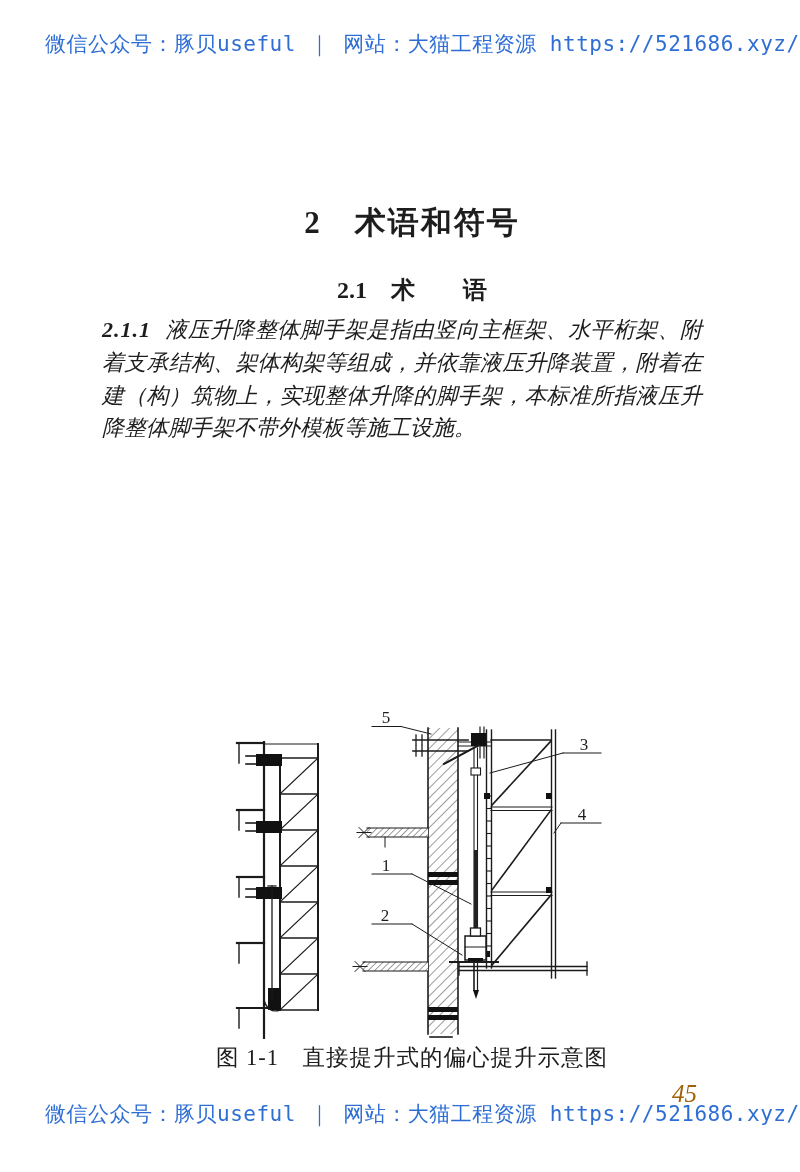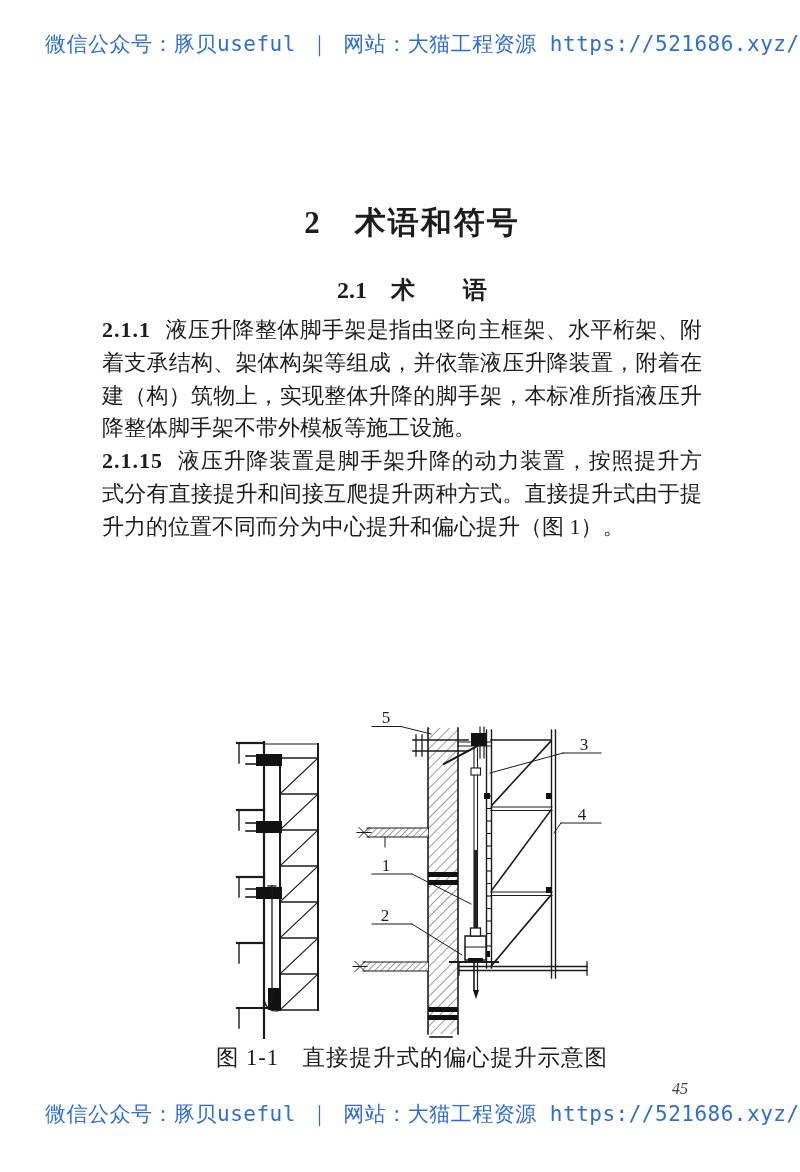--- a/index.html
+++ b/index.html
@@ -21,49 +21,48 @@
   }
   .section-title{
     position:absolute;top:274px;left:0;width:100%;text-align:center;
     font-size:24px;font-weight:bold;margin:0;
   }
   .body-text{
     position:absolute;top:314px;left:102px;width:600px;
   }
   .body-text p{
     margin:0;font-size:22px;line-height:32.8px;
-    text-align:justify;text-justify:inter-ideograph;
+    text-align:justify;text-justify:inter-ideograph;font-style:italic;
   }
   .body-text .num{font-weight:bold;padding-right:14px;letter-spacing:1px;}
   .figure-svg{position:absolute;left:180px;top:700px;}
   .figure-caption{
     position:absolute;top:1042px;left:0;width:100%;text-align:center;
     font-size:22.5px;font-weight:normal;margin:0;letter-spacing:1px;
   }
   .page-number{
     position:absolute;left:672px;top:1080px;
-    font-size:16px;font-style:italic;color:#404040;
+    font-size:25px;font-style:italic;color:#a16207;
     font-family:"Liberation Serif","DejaVu Serif",serif;
   }
   svg text{font-family:"Liberation Serif","DejaVu Serif",serif;font-size:17px;fill:#1d1d1d;}
 </style>
 </head>
 <body>
 
 <div class="page">
 
   <div class="watermark top">微信公众号：豚贝useful ｜ 网站：大猫工程资源 https://521686.xyz/</div>
 
   <h1 class="chapter-title">2　术语和符号</h1>
 
   <h2 class="section-title">2.1　术　　语</h2>
 
   <div class="body-text">
     <p><span class="num">2.1.1</span><span>液压升降整体脚手架是指由竖向主框架、水平桁架、附着支承结构、架体构架等组成，并依靠液压升降装置，附着在建（构）筑物上，实现整体升降的脚手架，本标准所指液压升降整体脚手架不带外模板等施工设施。</span></p>
-    <p><span class="num">2.1.15</span><span>液压升降装置是脚手架升降的动力装置，按照提升方式分有直接提升和间接互爬提升两种方式。直接提升式由于提升力的位置不同而分为中心提升和偏心提升（图 1）。</span></p>
   </div>
 
   <svg class="figure-svg" width="430" height="348" viewBox="0 0 430 348">
     <defs>
       <pattern id="hatchWall" patternUnits="userSpaceOnUse" width="7" height="7" patternTransform="rotate(45)">
         <rect width="7" height="7" fill="#ffffff"></rect>
         <line x1="0" y1="0" x2="0" y2="7" stroke="#3a3a3a" stroke-width="1"></line>
       </pattern>
       <pattern id="hatchSlab" patternUnits="userSpaceOnUse" width="4.5" height="4.5" patternTransform="rotate(45)">
         <rect width="4.5" height="4.5" fill="#ffffff"></rect>

